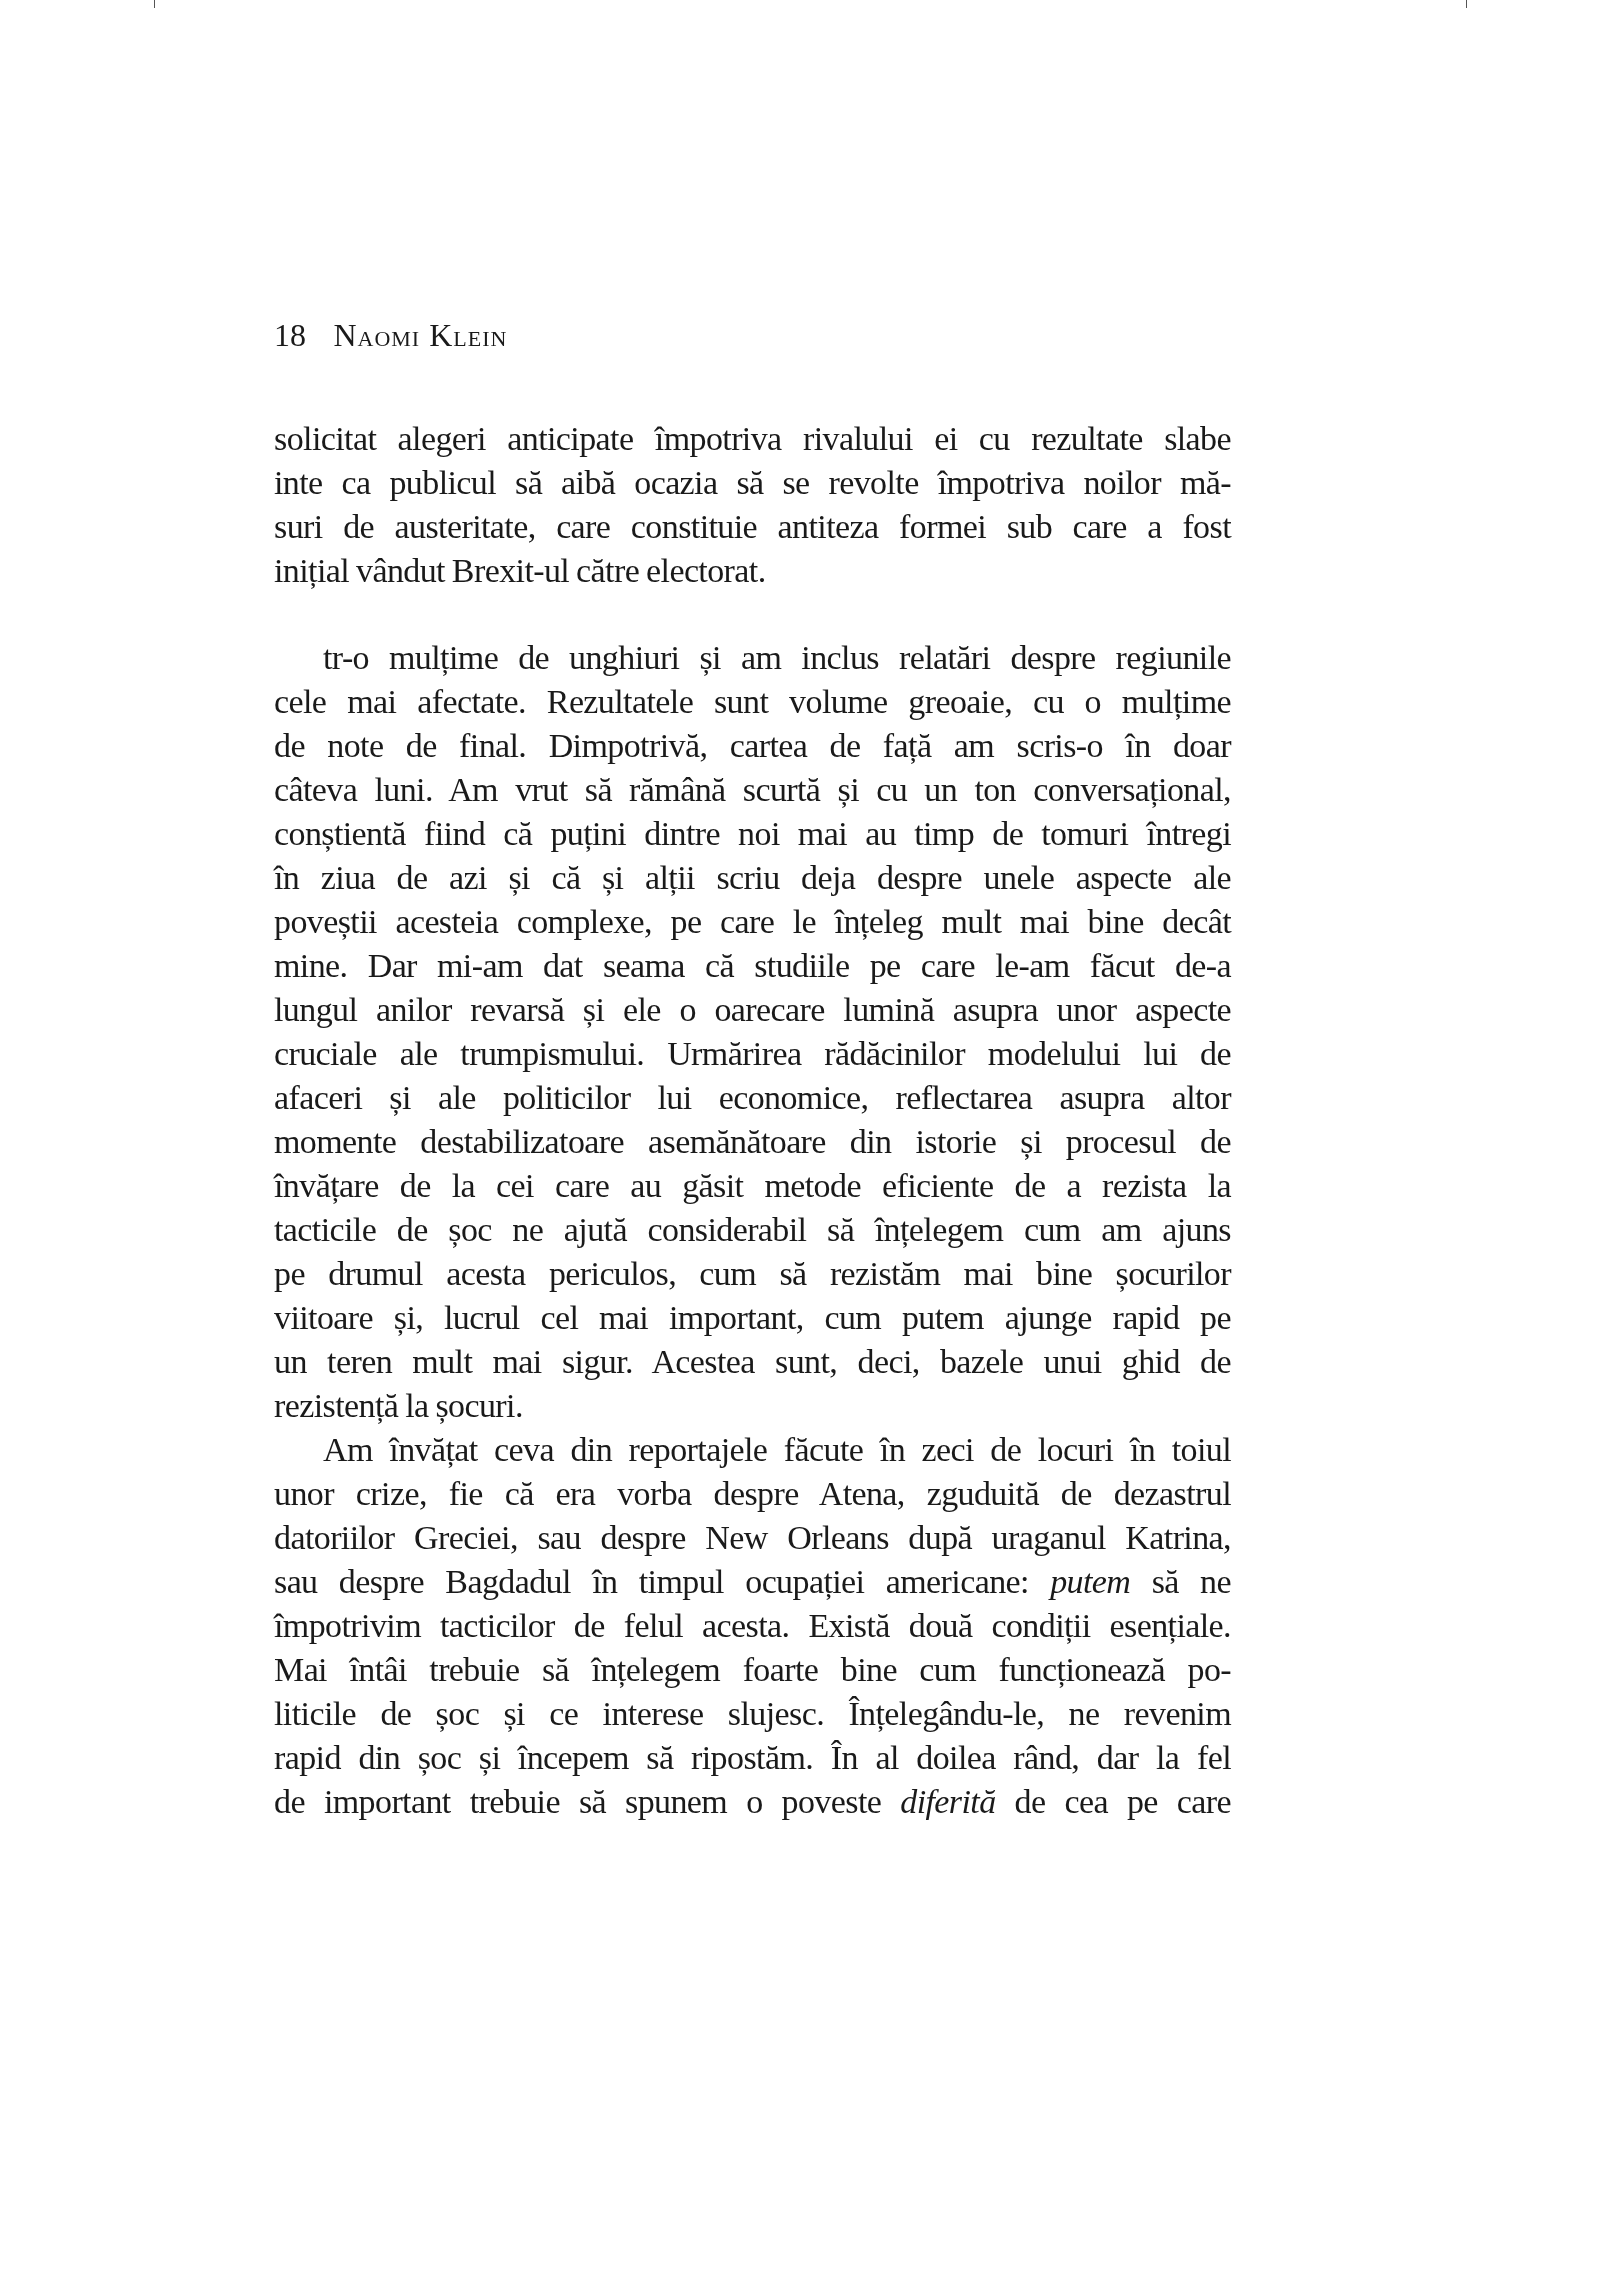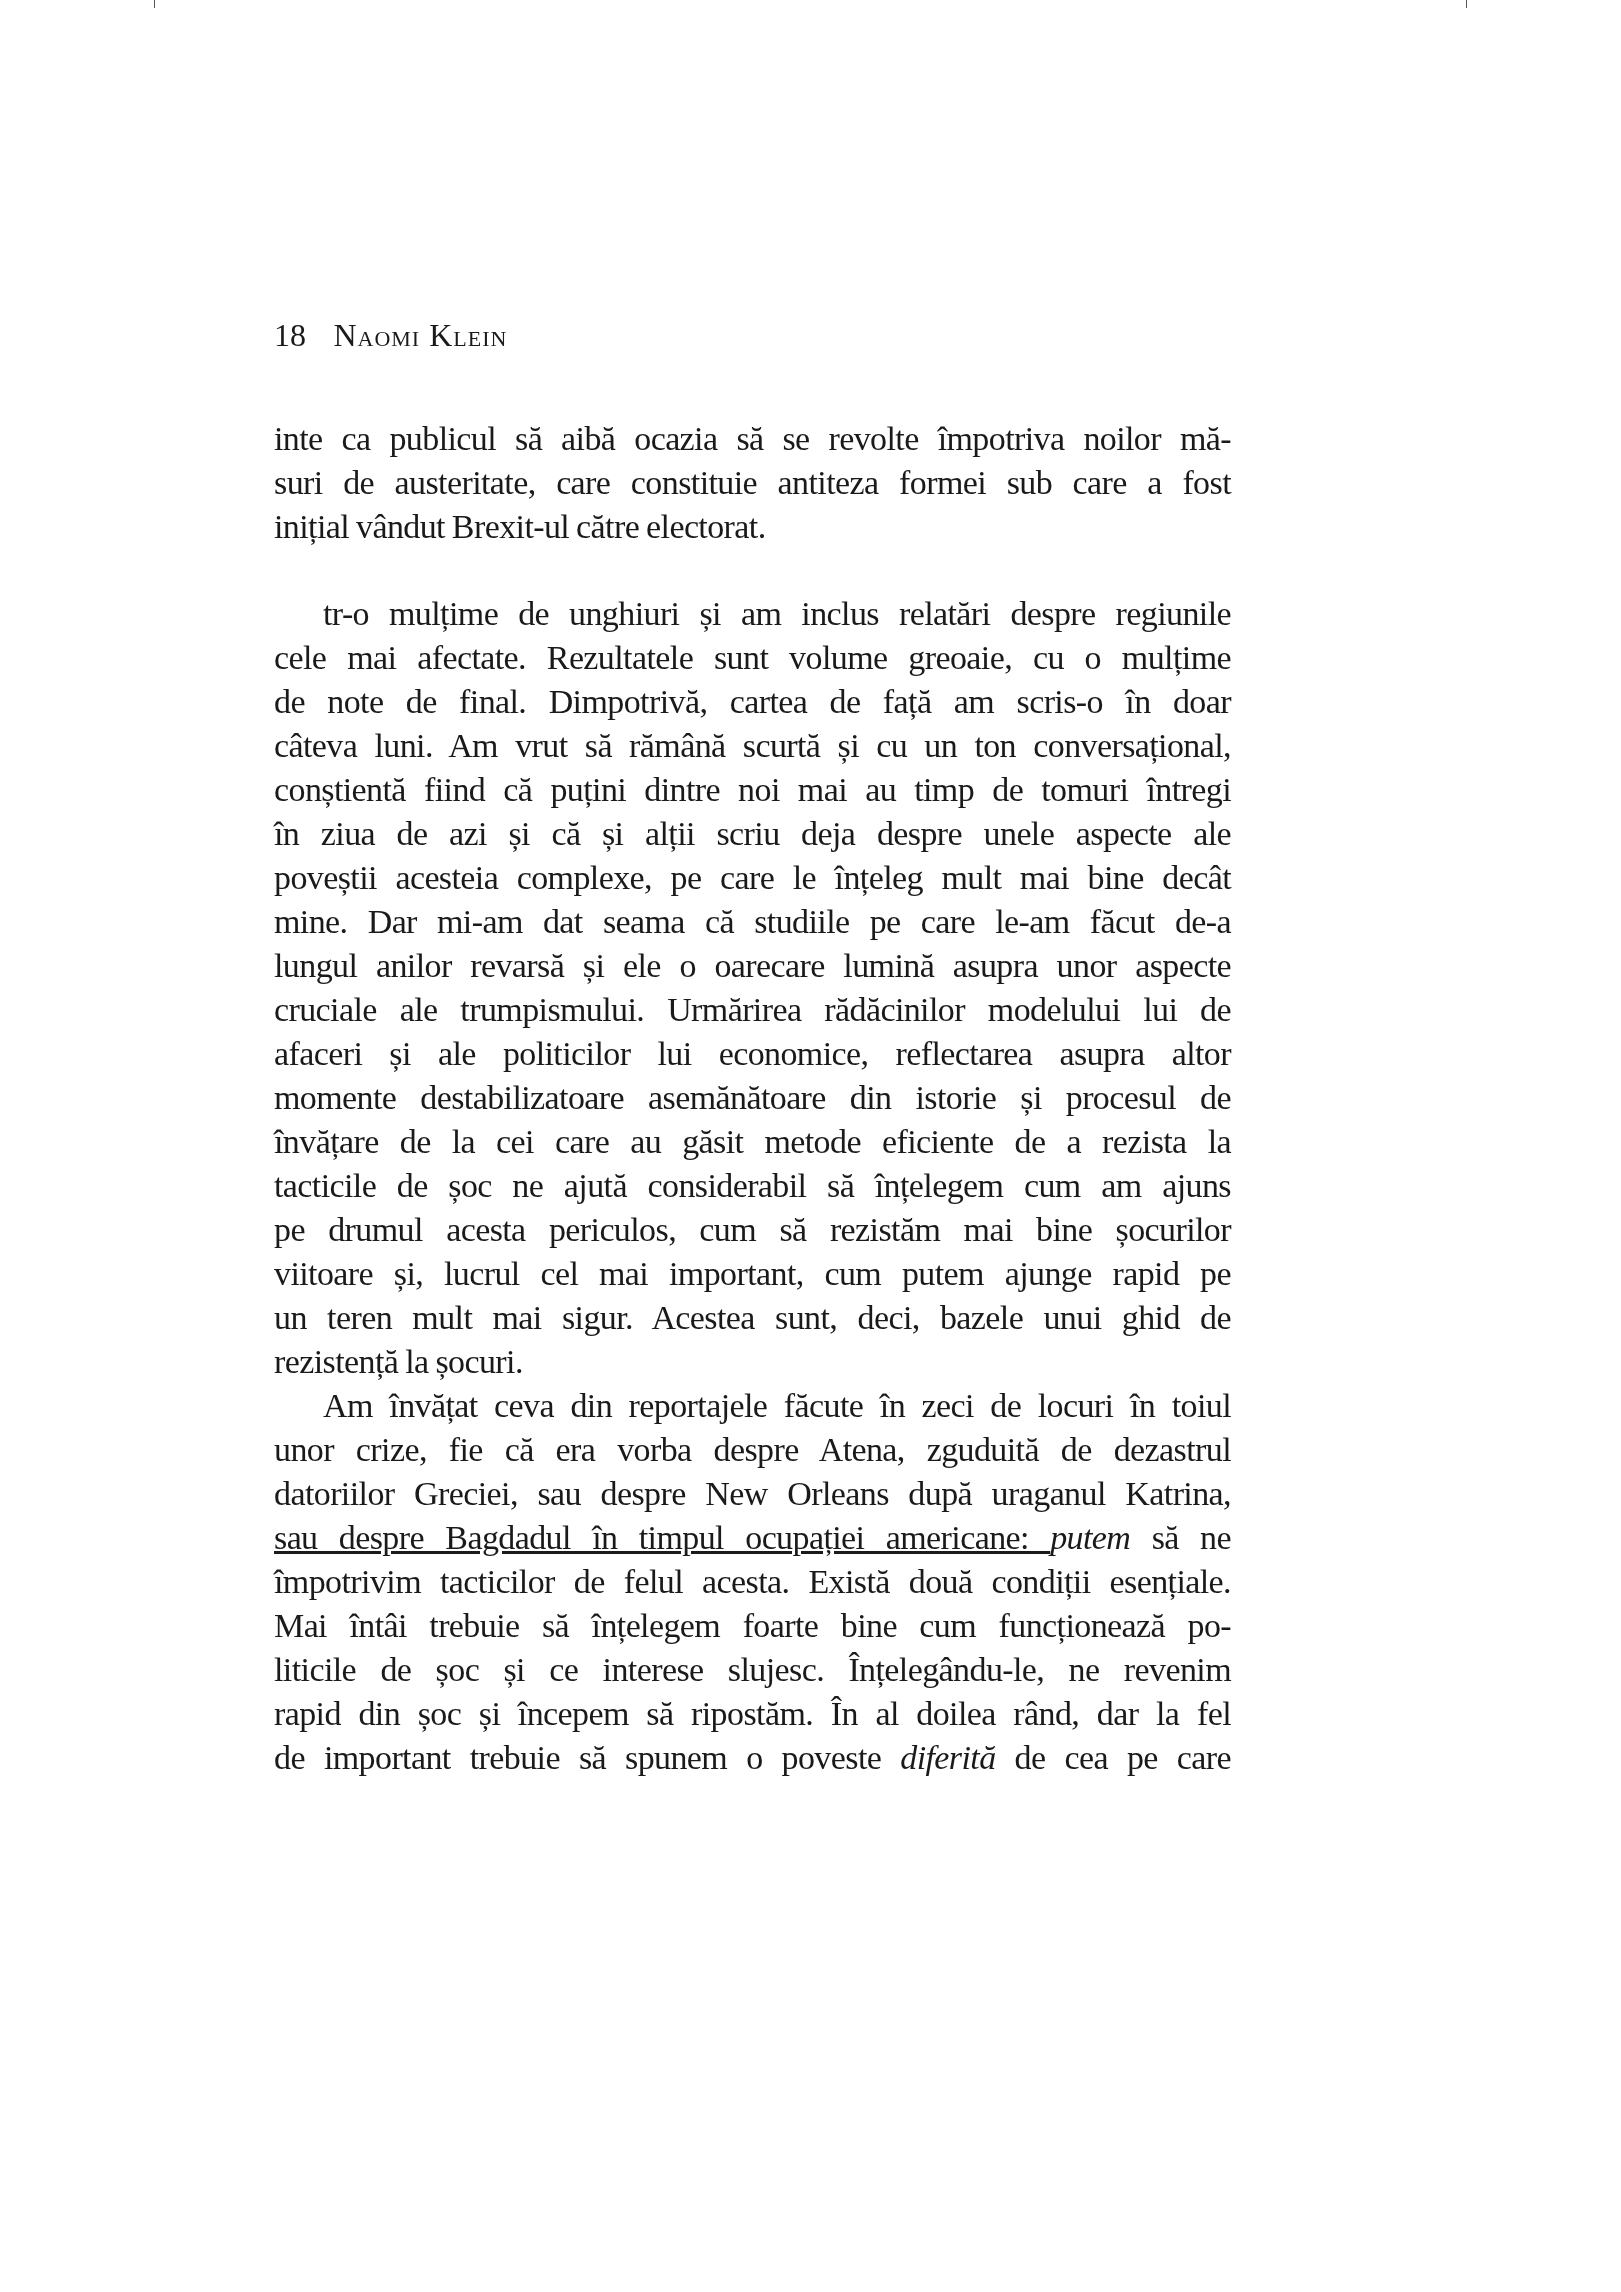--- a/index.html
+++ b/index.html
@@ -86,20 +86,21 @@
 <div class="crop-mark left"></div>
 <div class="crop-mark right"></div>
 
 <header class="running-head">
   <span class="page-number">18</span><span class="author">Naomi Klein</span>
 </header>
 
 <main class="text-block">
 
   <p>
+    <span class="line">solicitat alegeri anticipate împotriva rivalului ei cu rezultate slabe</span>
     <span class="line">inte ca publicul să aibă ocazia să se revolte împotriva noilor mă-</span>
     <span class="line">suri de austeritate, care constituie antiteza formei sub care a fost</span>
     <span class="line last">inițial vândut Brexit-ul către electorat.</span>
   </p>
 
   <p class="indent gap-before">
     <span class="line">tr-o mulțime de unghiuri și am inclus relatări despre regiunile</span>
     <span class="line">cele mai afectate. Rezultatele sunt volume greoaie, cu o mulțime</span>
     <span class="line">de note de final. Dimpotrivă, cartea de față am scris-o în doar</span>
     <span class="line">câteva luni. Am vrut să rămână scurtă și cu un ton conversațional,</span>
@@ -116,21 +117,21 @@
     <span class="line">pe drumul acesta periculos, cum să rezistăm mai bine șocurilor</span>
     <span class="line">viitoare și, lucrul cel mai important, cum putem ajunge rapid pe</span>
     <span class="line">un teren mult mai sigur. Acestea sunt, deci, bazele unui ghid de</span>
     <span class="line last">rezistență la șocuri.</span>
   </p>
 
   <p class="indent">
     <span class="line">Am învățat ceva din reportajele făcute în zeci de locuri în toiul</span>
     <span class="line">unor crize, fie că era vorba despre Atena, zguduită de dezastrul</span>
     <span class="line">datoriilor Greciei, sau despre New Orleans după uraganul Katrina,</span>
-    <span class="line"><span style="white-space: pre; text-decoration: underline;">sau despre Bagdadul în timpul ocupației americane: </span><em>putem</em><span style="white-space: pre;"> să ne</span></span>
+    <span class="line"><span style="white-space: pre;">sau despre Bagdadul în timpul ocupației americane: </span><em>putem</em><span style="white-space: pre;"> să ne</span></span>
     <span class="line">împotrivim tacticilor de felul acesta. Există două condiții esențiale.</span>
     <span class="line">Mai întâi trebuie să înțelegem foarte bine cum funcționează po-</span>
     <span class="line">liticile de șoc și ce interese slujesc. Înțelegându-le, ne revenim</span>
     <span class="line">rapid din șoc și începem să ripostăm. În al doilea rând, dar la fel</span>
     <span class="line"><span style="white-space: pre;">de important trebuie să spunem o poveste </span><em>diferită</em><span style="white-space: pre;"> de cea pe care</span></span>
   </p>
 
 </main>
 
 

